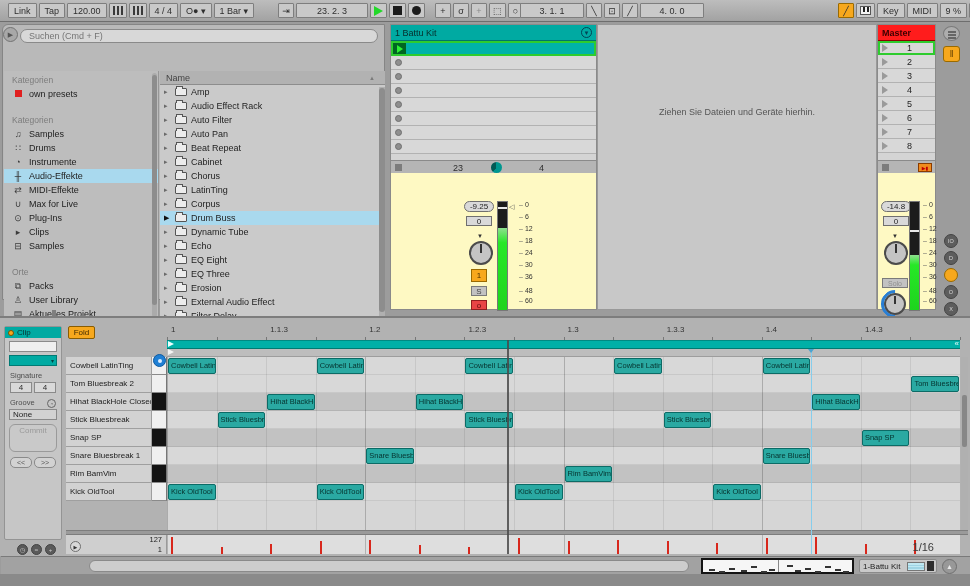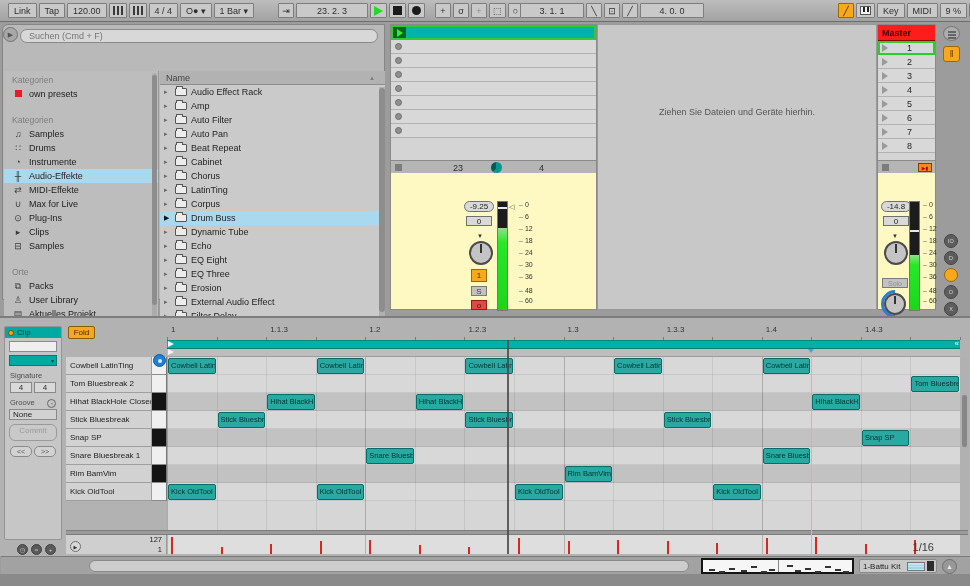--- a/index.html
+++ b/index.html
@@ -94,21 +94,21 @@
 #editor{position:absolute;left:0;top:316px;width:970px;height:240px;background:#b2b2b2;border-top:2px solid #7d7d7d}
 #clip-panel{position:absolute;left:4px;top:8px;width:58px;height:214px;background:#c6c6c6;border:1px solid #949494;border-radius:2px}
 #clip-head{height:11px;background:#00aaa2;display:flex;align-items:center;gap:3px;padding-left:3px;color:#053;font-size:8px;color:#06322f}
 #clip-dot{width:6px;height:6px;border-radius:50%;background:#f7a81d;border:1px solid #7a5200}
 .cp-input{display:block;width:48px;margin:3px auto 0;height:11px;border:1px solid #8a8a8a;background:#efefef;font-size:8px;font-family:"Liberation Sans",sans-serif}
 #clip-color{width:48px;height:11px;margin:3px auto 0;background:#00aaa2;border:1px solid #007a74;color:#063;font-size:6px;text-align:right;padding-right:2px;color:#044;line-height:10px}
 .cp-label{font-size:7.5px;color:#4e4e4e;padding-left:5px;margin-top:5px}
 .cp-row{display:flex;gap:2px;justify-content:center;margin-top:2px}
 .cp-box{width:22px;height:11px;border:1px solid #8a8a8a;background:#d9d9d9;font-size:8px;text-align:center;line-height:10px}
 .cp-wide{width:48px;height:11px;margin:2px auto 0;border:1px solid #8a8a8a;background:#d2d2d2;font-size:8px;text-align:left;padding-left:3px;line-height:10px;color:#222}
-.cp-btn{width:48px;height:17px;margin:4px auto 0;border:1px solid #9a9a9a;border-radius:6px;background:#c9c9c9;color:#9a9a9a;font-size:8px;text-align:center;line-height:11px}
+.cp-btn{width:48px;height:28px;margin:4px auto 0;border:1px solid #9a9a9a;border-radius:6px;background:#c9c9c9;color:#9a9a9a;font-size:8px;text-align:center;line-height:11px}
 .cp-half{width:22px;height:11px;border:1px solid #8a8a8a;border-radius:5px;background:#d2d2d2;font-size:7px;text-align:center;line-height:10px;color:#555}
 .groove-ic{float:right;margin-right:5px;margin-top:-8px;width:9px;height:9px;border-radius:50%;border:1px solid #666;font-size:6px;text-align:center;line-height:8px;color:#555}
 .panel-circ{position:absolute;width:11px;height:11px;border-radius:50%;background:#5a5a5a;color:#ccc;font-size:6px;text-align:center;line-height:10px;border:1px solid #434343}
 #fold-btn{position:absolute;left:68px;top:8px;width:27px;height:13px;background:#f7a81d;border:1px solid #8a5c00;color:#402a00;font-size:8px;text-align:center;line-height:11px;border-radius:2px}
 #ruler{position:absolute;left:167px;top:4px;width:793px;height:18px;color:#333}
 .ruler-lab{position:absolute;top:3px;font-size:8px}
 .ruler-tick{position:absolute;bottom:0;width:1px;height:3px;background:#777}
 #loop-bar{position:absolute;left:167px;top:22px;width:793px;height:9px;background:#00b0a7;border-top:1px solid #008a82;border-bottom:1px solid #007a72}
 #loop-start{position:absolute;left:1px;top:0;width:0;height:0;border-left:6px solid #eafffe;border-top:3.5px solid transparent;border-bottom:3.5px solid transparent}
 #loop-end{position:absolute;right:1px;top:-2px;color:#eafffe;font-size:8px}
@@ -272,26 +272,26 @@
   <div id="side-scroll"></div>
   <div id="device-panel">
     <div id="list-header">
       <span>Name</span>
       <span style="margin-left:auto;margin-right:10px;color:#7a7a7a;font-size:6px">▲</span>
     </div>
     <div id="device-list">
         <div class="dev-row">
           <div class="dev-arrow">▸</div>
           <span class="folder"></span>
+          <div>Amp</div>
+        </div>
+        <div class="dev-row">
+          <div class="dev-arrow">▸</div>
+          <span class="folder"></span>
           <div>Audio Effect Rack</div>
-        </div>
-        <div class="dev-row">
-          <div class="dev-arrow">▸</div>
-          <span class="folder"></span>
-          <div>Amp</div>
         </div>
         <div class="dev-row">
           <div class="dev-arrow">▸</div>
           <span class="folder"></span>
           <div>Auto Filter</div>
         </div>
         <div class="dev-row">
           <div class="dev-arrow">▸</div>
           <span class="folder"></span>
           <div>Auto Pan</div>
@@ -368,20 +368,24 @@
 <div id="browser-collapse">▶</div>
 <div id="search-wrap">
   <input id="search-input" placeholder="Suchen (Cmd + F)" style="">
 </div>
 <div id="info-bar">
   
   
 </div>
 
 <div id="track-col">
+  <div id="track-header">
+    <span>1 Battu Kit</span>
+    <span id="track-menu">▼</span>
+  </div>
   <div id="slot1">
     <span class="pbtn">
         <i></i>
       </span>
   </div>
   <div id="clip-slots">
       <div class="slot">
         <span class="slot-stop"></span>
       </div>
       <div class="slot">

